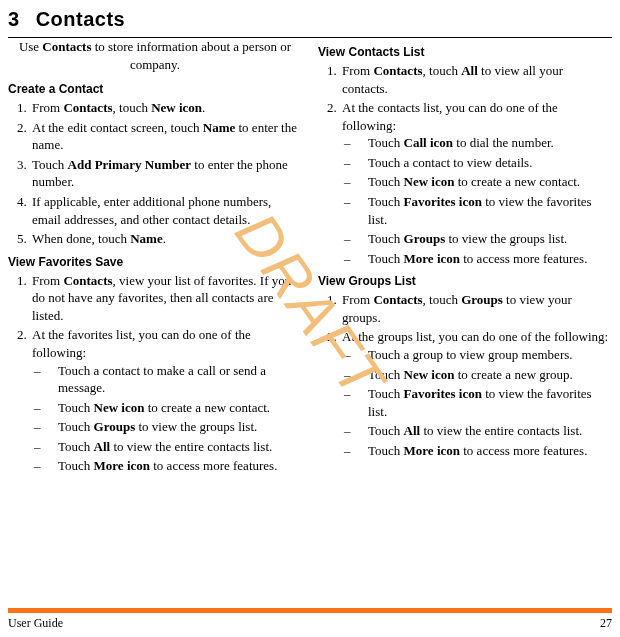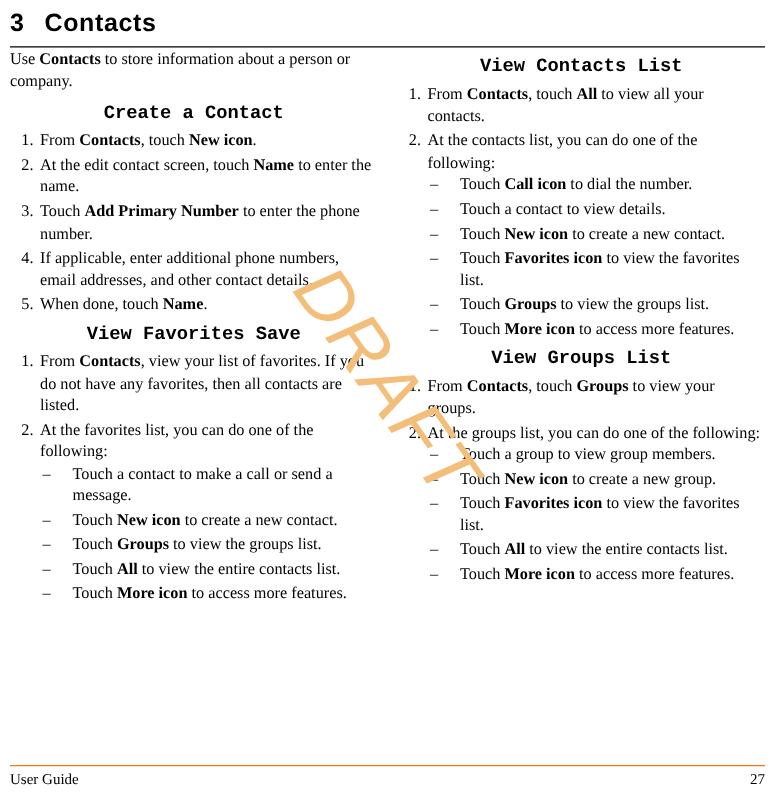--- a/index.html
+++ b/index.html
@@ -26,28 +26,27 @@
   }
   .chapter-num { display: inline-block; margin-right: 16px; }
   .columns {
     display: flex;
     gap: 16px;
   }
   .col {
     flex: 1;
     min-width: 0;
   }
-  .intro { margin-bottom: 8px; }
+  .intro { margin-bottom: 8px; text-align: center; }
   h2 {
-    font-family: Liberation Mono, monospace;
+    font-family: Liberation Sans, sans-serif;
     font-weight: bold;
-    font-size: 15px;
+    font-size: 12px;
     margin-top: 6px;
     margin-bottom: 2px;
-    text-align: center;
   }
   ol {
     list-style: decimal;
     padding-left: 22px;
     margin-bottom: 2px;
   }
   ol > li {
     margin-bottom: 2px;
     padding-left: 2px;
   }
@@ -78,21 +77,21 @@
     color: #f3be7a;
     letter-spacing: 2px;
     pointer-events: none;
     z-index: 5;
   }
   .footer {
     position: absolute;
     bottom: 6px;
     left: 8px;
     right: 8px;
-    border-top: 1px solid #f97316;
+    border-top: 5px solid #f97316;
     display: flex;
     justify-content: space-between;
     font-size: 12px;
     padding-top: 2px;
   }
 </style>
 </head>
 <body>
 
 <div class="chapter-head">

